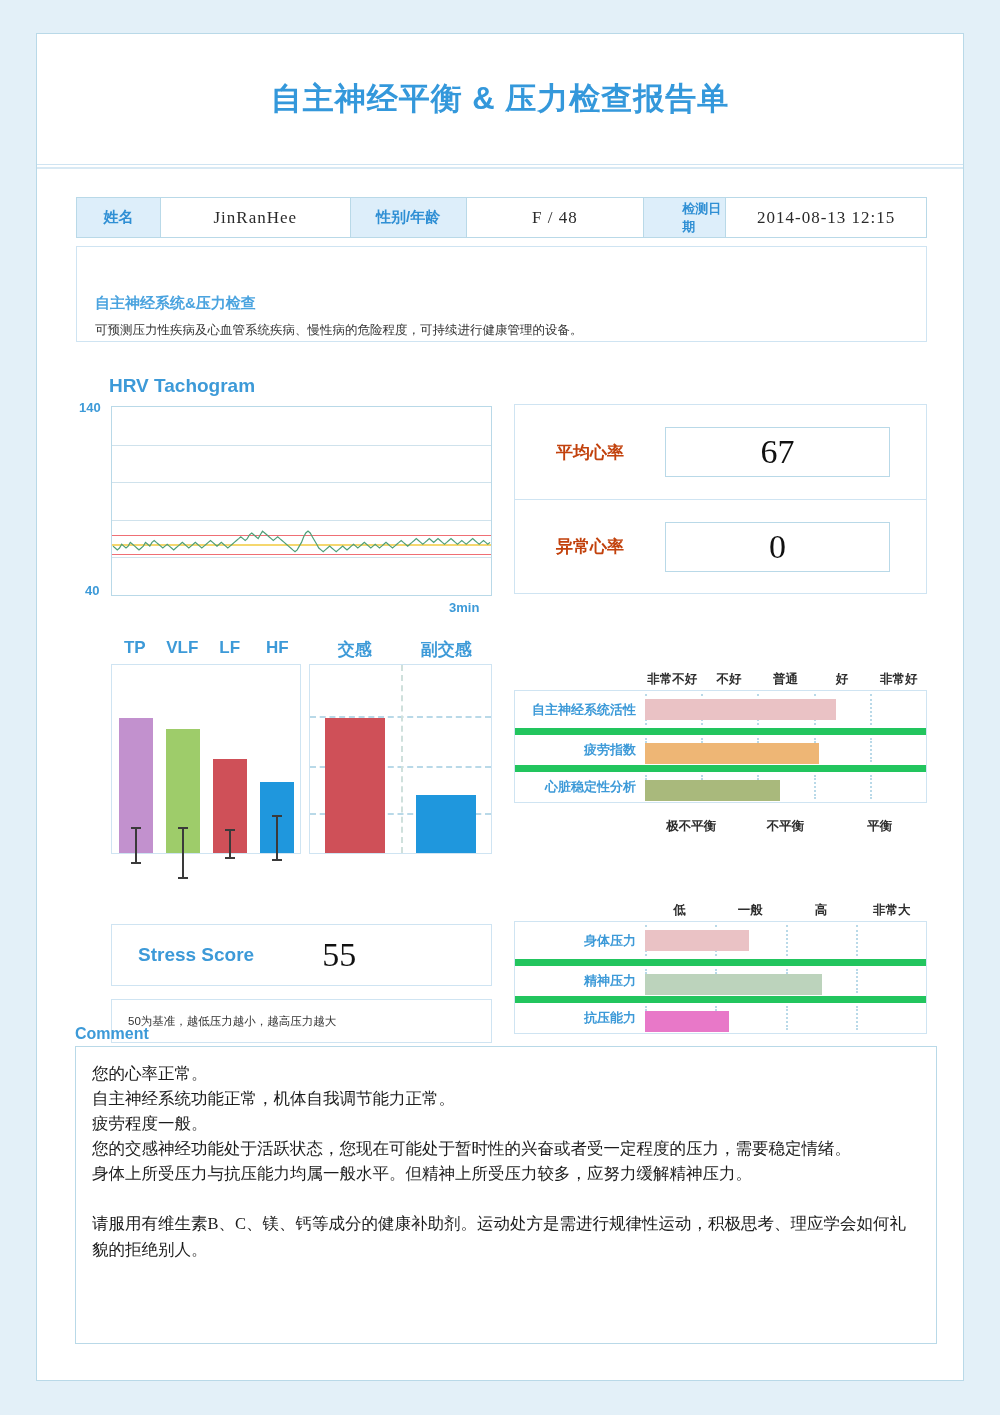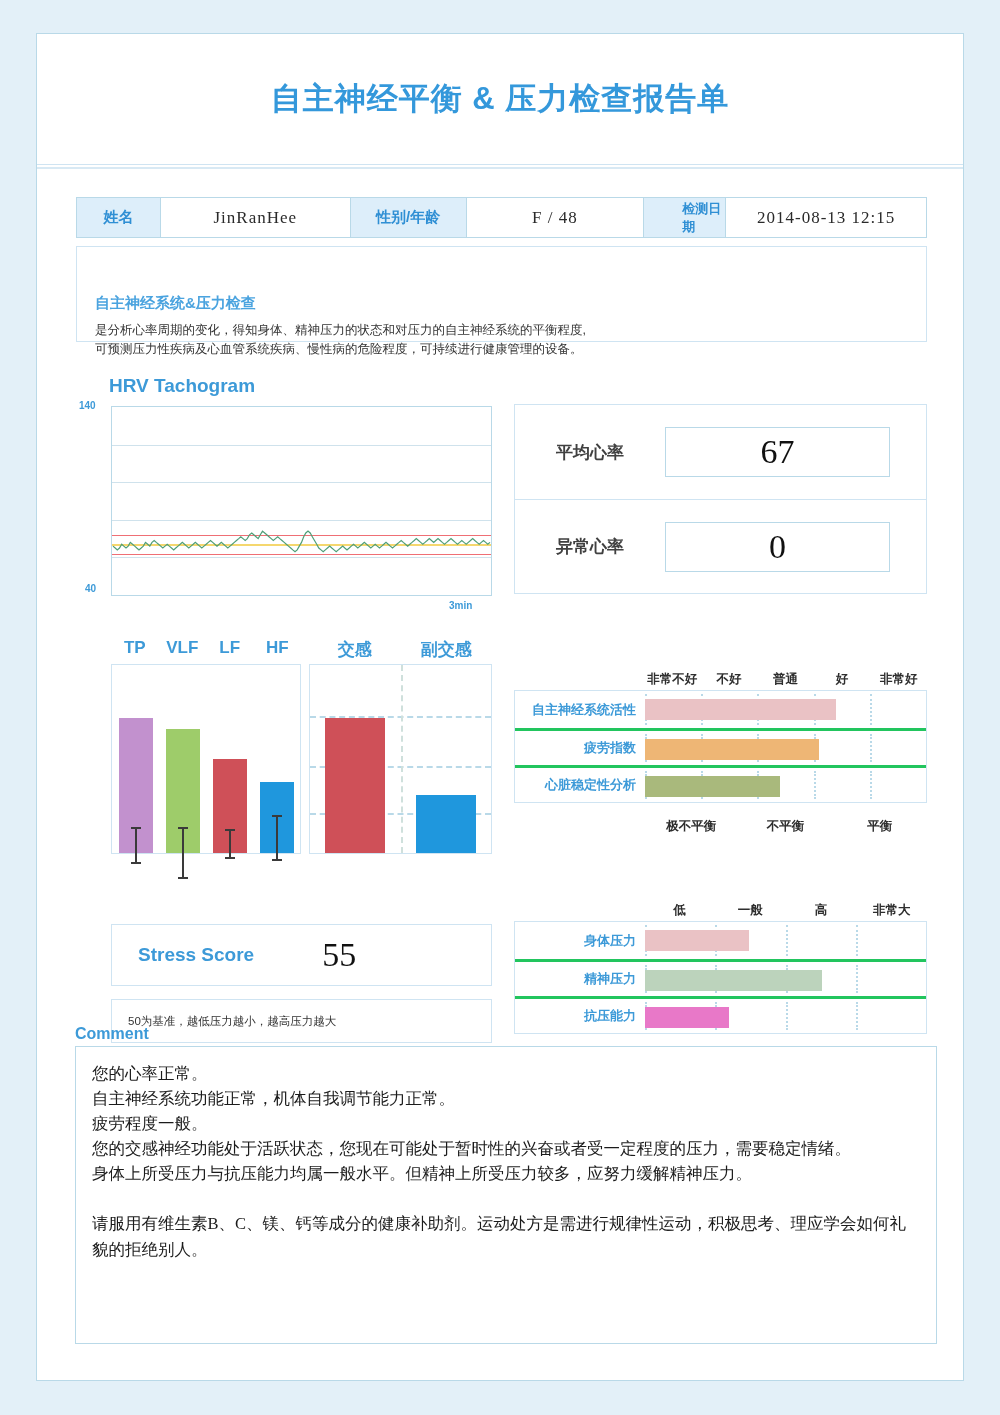--- a/index.html
+++ b/index.html
@@ -67,37 +67,37 @@
   }
   .hrv-box {
     position: absolute; left: 74px; top: 372px;
     width: 381px; height: 190px;
     border: 1px solid #b9d9e8; background: #fff;
     overflow: hidden;
   }
   .hrv-grid { position: absolute; left: 0; width: 100%; height: 1px; background: #cfe2ec; }
   .hrv-band { position: absolute; left: 0; width: 100%; }
   .hrv-lbl {
-    position: absolute; color: #3d9ad8; font-size: 10px; font-weight: bold;
+    position: absolute; color: #3d9ad8; font-size: 13px; font-weight: bold;
   }
   .hrv-lbl-top { left: 42px; top: 366px; }
   .hrv-lbl-bot { left: 48px; top: 549px; }
   .hrv-lbl-x  { left: 412px; top: 566px; }
 
   
   .hr-panel {
     position: absolute; left: 477px; top: 370px;
     width: 413px; height: 190px;
     border: 1px solid #cfe4f2;
   }
   .hr-row { height: 50%; display: flex; align-items: center; }
   .hr-row + .hr-row { border-top: 1px solid #cfe4f2; }
   .hr-label {
     width: 150px; text-align: center;
-    color: #404040; font-size: 17px; font-weight: bold;
+    color: #c2410c; font-size: 17px; font-weight: bold;
   }
   .hr-value-box {
     width: 225px; height: 50px;
     border: 1px solid #b9d9e8;
     display: flex; align-items: center; justify-content: center;
     font-family: "Liberation Serif", serif; font-size: 34px; color: #111;
   }
 
   
   .spec-heads { position: absolute; left: 74px; top: 604px; width: 190px; display: flex; }
@@ -155,21 +155,21 @@
 
   
   .ind-group { position: absolute; left: 477px; width: 413px; }
   .ind-scale { display: flex; height: 19px; }
   .ind-scale .sp { width: 130px; flex: none; }
   .ind-scale .tk {
     flex: 1; text-align: center; font-size: 12.5px; color: #2e2e2e; font-weight: bold;
   }
   .ind-table { border: 1px solid #cfe4f2; }
   .ind-row { display: flex; align-items: center; height: 37px; position: relative; }
-  .ind-row + .ind-row { border-top: 3px solid #22c55e; }
+  .ind-row + .ind-row { border-top: 7px solid #22c55e; }
   .ind-name {
     width: 130px; flex: none; text-align: right; padding-right: 9px;
     color: #3d9ad8; font-size: 13px; font-weight: bold;
   }
   .ind-track { position: relative; flex: 1; height: 100%; }
   .ind-tick { position: absolute; top: 3px; bottom: 3px; width: 0; border-left: 2px dotted #b9d9e8; }
   .ind-fill { position: absolute; top: 8px; height: 21px; left: 0; }
 
   
   .cmt-title {
@@ -203,21 +203,20 @@
     <div class="info-cell info-label w-name-l">姓名</div>
     <div class="info-cell info-value w-name-v">JinRanHee</div>
     <div class="info-cell info-label w-sex-l">性别/年龄</div>
     <div class="info-cell info-value w-sex-v">F / 48</div>
     <div class="info-cell info-label w-date-l">检测日期</div>
     <div class="info-cell info-value w-date-v">2014-08-13 12:15</div>
   </div>
 
   <div class="desc-box">
     <div class="desc-title">自主神经系统&amp;压力检查</div>
-    <div class="desc-line">是分析心率周期的变化，得知身体、精神压力的状态和对压力的自主神经系统的平衡程度,</div>
     <div class="desc-line">可预测压力性疾病及心血管系统疾病、慢性病的危险程度，可持续进行健康管理的设备。</div>
   </div>
 
   <div class="hrv-title">HRV Tachogram</div>
   <div class="hrv-lbl hrv-lbl-top">140</div>
   <div class="hrv-lbl hrv-lbl-bot">40</div>
   <div class="hrv-lbl hrv-lbl-x">3min</div>
   <div class="hrv-box" id="hrv-box">
       <div class="hrv-grid" style="top: 37.6px;"></div>
       <div class="hrv-grid" style="top: 75.2px;"></div>

